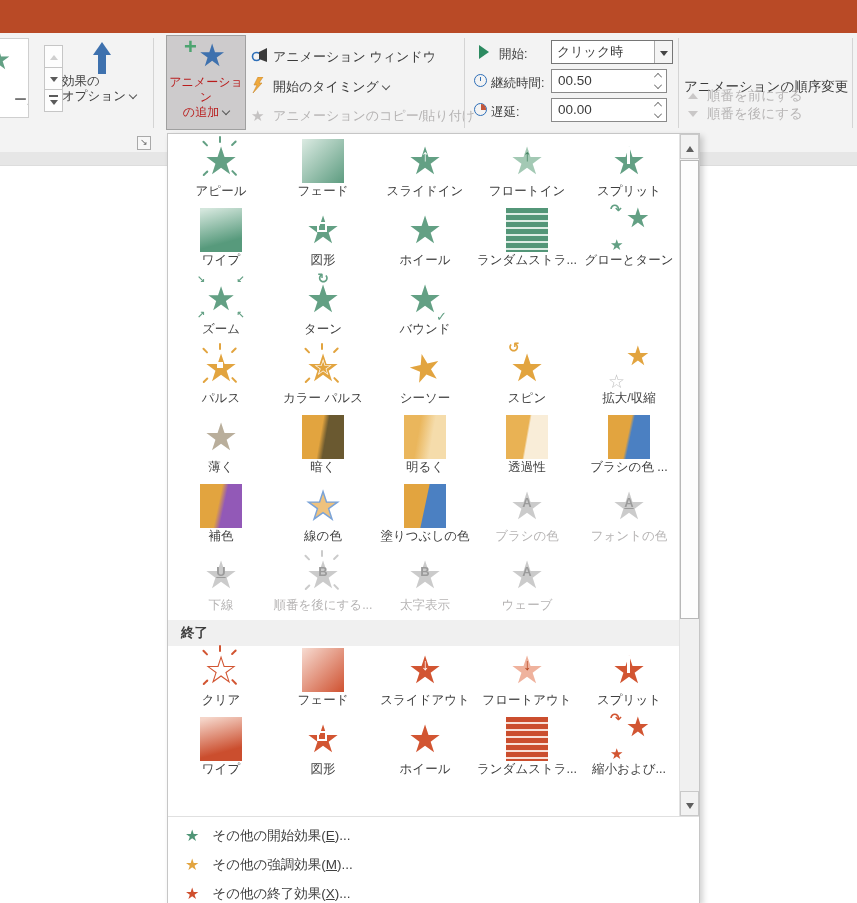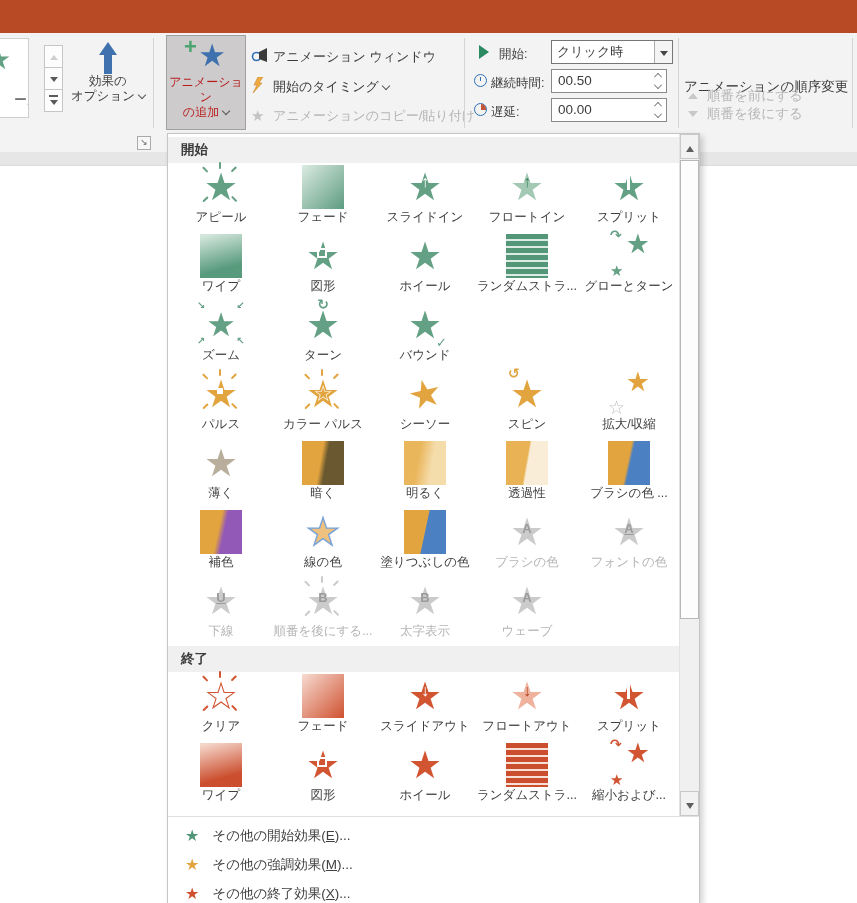--- a/index.html
+++ b/index.html
@@ -19,21 +19,21 @@
   
   .gal-spin{position:absolute;left:44px;top:13px;width:19px;height:70px;}
   .gal-spin .sbtn{box-sizing:border-box;width:19px;height:23px;background:#fdfdfd;border:1px solid #c6c6c6;margin-top:-1px;text-align:center;line-height:21px;}
   .tri{width:0;height:0;display:inline-block;}
   .tri-up-dis{border-left:4px solid transparent;border-right:4px solid transparent;border-bottom:5px solid #cfcfcf;}
   .tri-dn{border-left:4px solid transparent;border-right:4px solid transparent;border-top:5px solid #5a5a5a;}
   .more-bar{display:block;width:9px;height:1.6px;background:#5a5a5a;margin:5px auto 2px;}
   .gal-spin .sbtn .tri{vertical-align:middle;}
   .gal-spin .sbtn.more{line-height:6px;}
   
-  .btn-effect{position:absolute;left:68px;top:3px;width:80px;height:94px;text-align:center;}
+  .btn-effect{position:absolute;left:62px;top:3px;width:80px;height:94px;}
   .fx-arrow{margin:6px auto 0;width:20px;height:32px;position:relative;}
   .fx-arrow .head{position:absolute;left:1px;top:0;border-left:9px solid transparent;border-right:9px solid transparent;border-bottom:13px solid #3e71ae;}
   .fx-arrow .stem{position:absolute;left:6px;top:12px;width:8px;height:20px;background:#3e71ae;}
   .btn-label{font-size:12.5px;line-height:15px;color:#444;}
   .chev{display:inline-block;width:5px;height:5px;border-right:1.4px solid #555;border-bottom:1.4px solid #555;transform:rotate(45deg);vertical-align:2px;margin-left:4px;}
   
   .launcher{position:absolute;left:137px;top:103px;width:12px;height:12px;border:1px solid #a9a9a9;font-size:9px;line-height:11px;text-align:center;color:#666;background:#f7f7f7;}
   
   .btn-add{position:absolute;left:166px;top:2px;width:80px;height:95px;background:#cdcbcc;border:1px solid #a0a0a0;text-align:center;box-sizing:border-box;}
   .add-icon{position:relative;width:44px;height:36px;margin:3px auto 0;}
@@ -234,21 +234,20 @@
   </div>
 
   <div class="vdiv" style="left:852px"></div>
 </div>
 
 <div class="ribbon-strip"></div>
 <div class="canvas"></div>
 
 <div class="dropdown">
   <div class="gal-viewport" id="galViewport">
-      <div class="sec-header">開始</div>
       <div class="tile-grid">
         <div class="tile">
           <div class="ticon c-green">
             <span class="base">★</span>
             <i class="ray" style="left: 4px; top: 1px; transform: rotate(-45deg);"></i>
             <i class="ray" style="left: 33px; top: 1px; transform: rotate(45deg);"></i>
             <i class="ray" style="left: 4px; top: 31px; transform: rotate(-135deg);"></i>
             <i class="ray" style="left: 33px; top: 31px; transform: rotate(135deg);"></i>
             <i class="ray" style="left: 19px; top: -3px; transform: rotate(0deg);"></i>
           </div>

